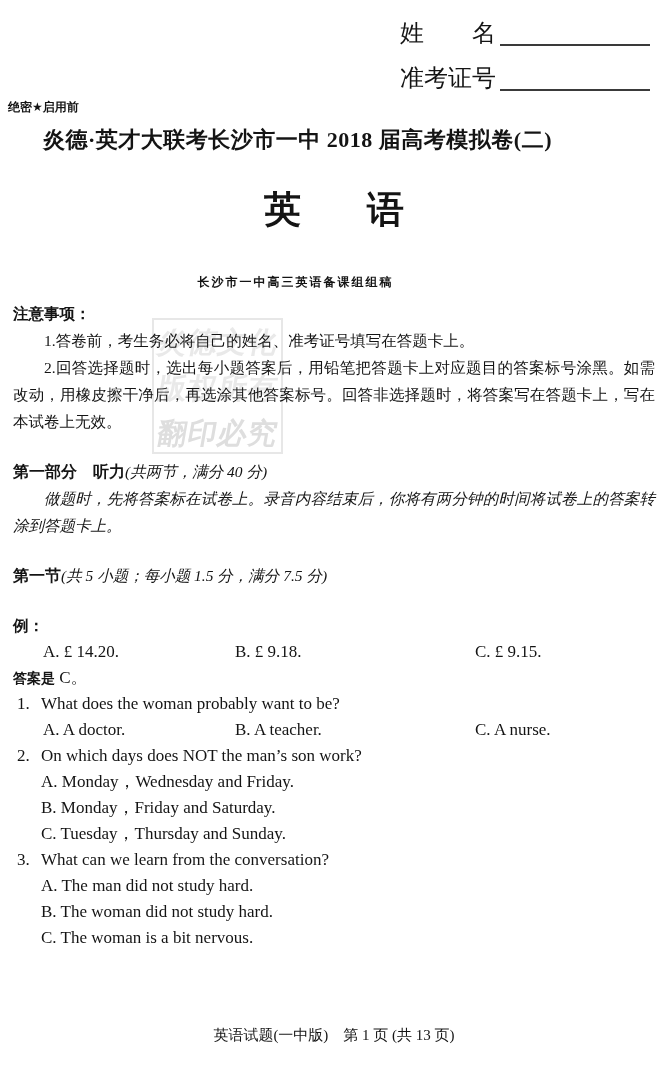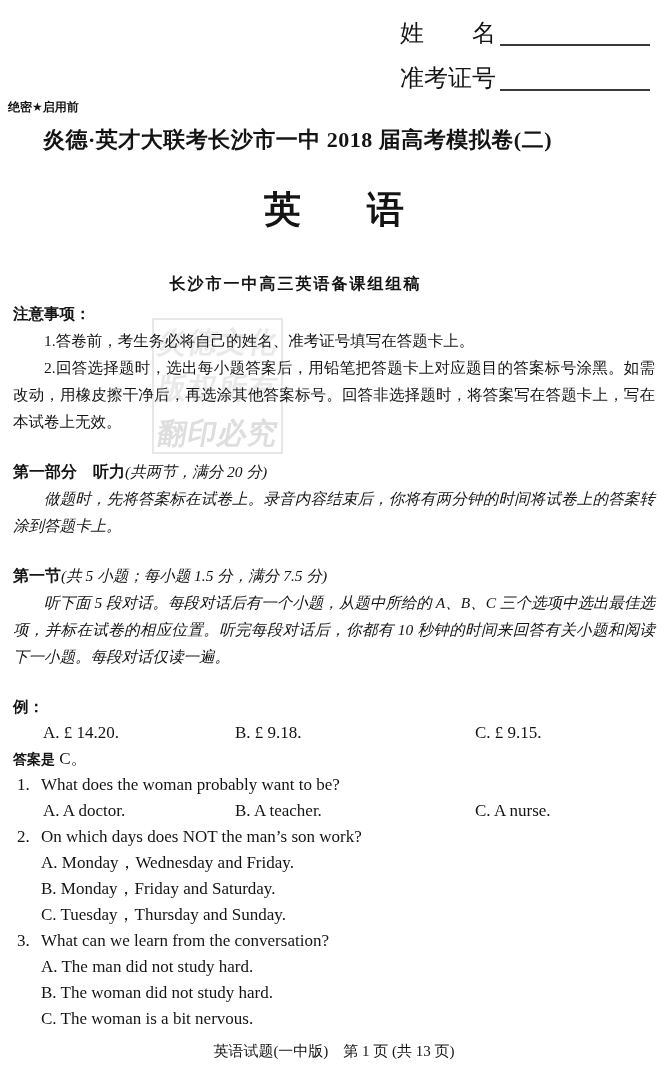--- a/index.html
+++ b/index.html
@@ -43,21 +43,21 @@
   .exam-title .rest{font-weight:600;}
   .subject-title{
     position:absolute;left:0;top:190px;width:668px;z-index:1;
     display:flex;justify-content:center;gap:66px;
     font-family:"Liberation Sans","DejaVu Sans",sans-serif;
     font-weight:bold;font-size:37px;line-height:1.1;
   }
   .subtitle{
     position:absolute;left:0;top:274px;width:591px;z-index:1;
     text-align:center;font-family:"Liberation Sans","DejaVu Sans",sans-serif;
-    font-weight:bold;font-size:16px;letter-spacing:2px;
+    font-weight:bold;font-size:12px;letter-spacing:2px;
   }
 
   
   .body-text{position:absolute;left:13px;right:13px;top:300px;z-index:1;}
   .cn{font-size:15.5px;line-height:27px;text-align:justify;}
   .cn-indent{text-indent:2em;}
   .kai{font-style:italic;}
   .heading-sans{
     font-family:Liberation Serif, serif;
     font-weight:bold;font-size:16px;
@@ -72,21 +72,21 @@
   .options-row{display:flex;padding-left:30px;}
   .options-row .opt-1{width:192px;}
   .options-row .opt-2{width:240px;}
   .options-row .opt-3{flex:1;}
   .answer-line .ans-label{font-family:"Liberation Sans","DejaVu Sans",sans-serif;font-weight:bold;font-size:14px;}
   .question{display:flex;padding-left:4px;}
   .q-num{width:24px;flex-shrink:0;}
   .opt-stack{padding-left:28px;}
 
   .footer{
-    position:absolute;left:0;bottom:13px;width:668px;z-index:1;
+    position:absolute;left:0;bottom:29px;width:668px;z-index:1;
     text-align:center;font-size:15px;
   }
 </style>
 </head>
 <body>
 
 <div class="page">
 
   <div class="watermark-box">
     <div class="wm-line">炎德文化</div>
@@ -118,28 +118,27 @@
 
   <div class="subtitle">长沙市一中高三英语备课组组稿</div>
 
   <div class="body-text">
 
     <div class="cn heading-sans" style="font-size:15.5px;">注意事项：</div>
     <div class="cn cn-indent">1.答卷前，考生务必将自己的姓名、准考证号填写在答题卡上。</div>
     <div class="cn cn-indent">2.回答选择题时，选出每小题答案后，用铅笔把答题卡上对应题目的答案标号涂黑。如需改动，用橡皮擦干净后，再选涂其他答案标号。回答非选择题时，将答案写在答题卡上，写在本试卷上无效。</div>
 
     <div class="cn sec-heading">
-      <span class="heading-sans">第一部分　听力</span><span class="note kai">(共两节，满分 20 分)</span>
+      <span class="heading-sans">第一部分　听力</span><span class="note kai">(共两节，满分 40 分)</span>
     </div>
     <div class="cn cn-indent kai">做题时，先将答案标在试卷上。录音内容结束后，你将有两分钟的时间将试卷上的答案转涂到答题卡上。</div>
 
     <div class="cn sec-heading">
       <span class="heading-sans">第一节</span><span class="note kai">(共 5 小题；每小题 1.5 分，满分 7.5 分)</span>
     </div>
-    <div class="cn cn-indent kai">听下面 5 段对话。每段对话后有一个小题，从题中所给的 A、B、C 三个选项中选出最佳选项，并标在试卷的相应位置。听完每段对话后，你都有 10 秒钟的时间来回答有关小题和阅读下一小题。每段对话仅读一遍。</div>
 
     <div class="example-block">
       <div class="en example-row">
         <span class="example-label heading-sans" style="font-size:15.5px;">例：</span>
       </div>
       <div class="en options-row">
         <span class="opt-1">A. £ 14.20.</span>
         <span class="opt-2">B. £ 9.18.</span>
         <span class="opt-3">C. £ 9.15.</span>
       </div>

